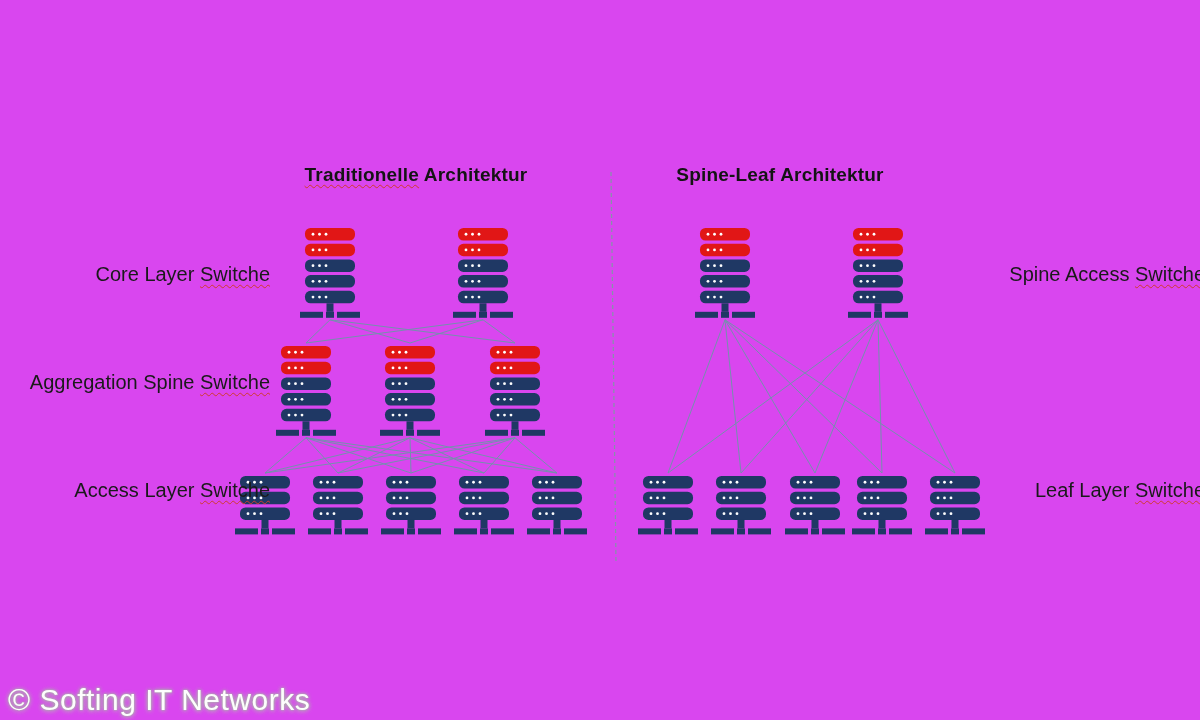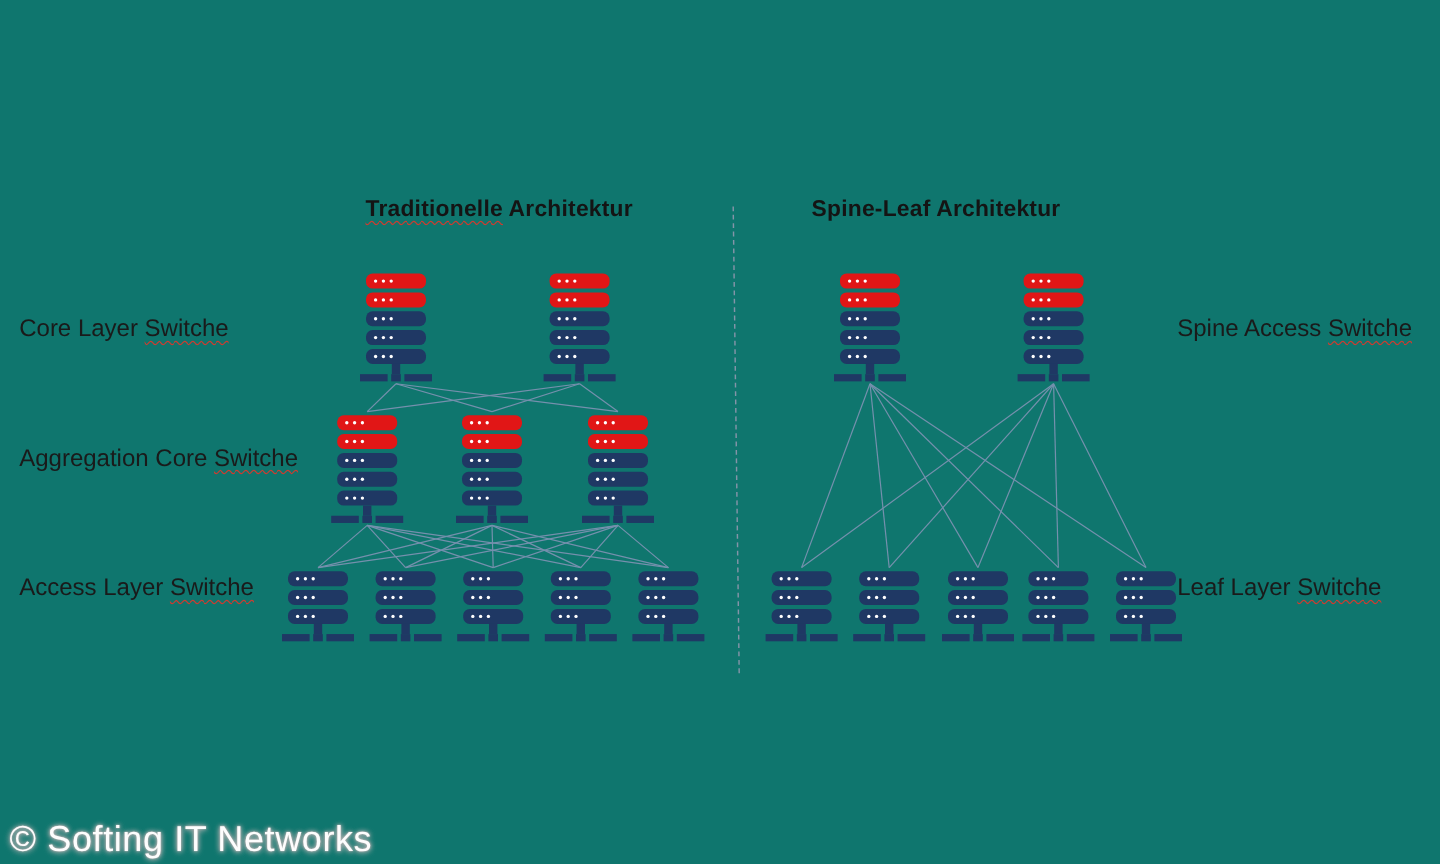--- a/index.html
+++ b/index.html
@@ -1,28 +1,28 @@
 <!DOCTYPE html>
 <html><head>
 <meta charset="utf-8">
 <style>
   html,body { margin:0; padding:0; background:#ffffff; }
   .canvas {
-    position:relative; width:1200px; height:720px; background:#0f766e;
+    position:relative; width:1200px; height:720px; background:#d946ef;
     font-family:"Liberation Sans", sans-serif; overflow:hidden;
   }
   #diagram-svg { position:absolute; left:0; top:0; }
   .panel-title {
     position:absolute; text-align:center; font-weight:700; font-size:19px;
     color:#141414; letter-spacing:0.2px; white-space:nowrap;
   }
   .left-title  { left:266px; top:164px; width:300px; }
   .right-title { left:630px; top:164px; width:300px; }
   .side-label {
-    position:absolute; font-size:20px; color:#1a1a1a; text-align:left; white-space:nowrap;margin-left:16px;
+    position:absolute; font-size:20px; color:#1a1a1a; text-align:right; white-space:nowrap;
   }
   .label-core        { left:0px;   top:263px; width:270px; }
   .label-aggregation { left:0px;   top:371px; width:270px; }
   .label-access      { left:0px;   top:479px; width:270px; }
   .label-spine       { left:965px; top:263px; width:240px; }
   .label-leaf        { left:965px; top:479px; width:240px; }
   .flagged {
     text-decoration-line: underline;
     text-decoration-style: wavy;
     text-decoration-color: #d03a2e;
@@ -443,21 +443,21 @@
         <rect x="962" y="528.4" width="23" height="6" fill="#1f3864"></rect>
       </g>
     </svg>
 
   <div class="panel-title left-title"><span class="flagged">Traditionelle</span><span> Architektur</span></div>
 
   <div class="panel-title right-title">Spine-Leaf Architektur</div>
 
   <div class="side-label label-core"><span>Core Layer </span><span class="flagged">Switche</span></div>
 
-  <div class="side-label label-aggregation"><span>Aggregation Core </span><span class="flagged">Switche</span></div>
+  <div class="side-label label-aggregation"><span>Aggregation Spine </span><span class="flagged">Switche</span></div>
 
   <div class="side-label label-access"><span>Access Layer </span><span class="flagged">Switche</span></div>
 
   <div class="side-label label-spine"><span>Spine Access </span><span class="flagged">Switche</span></div>
 
   <div class="side-label label-leaf"><span>Leaf Layer </span><span class="flagged">Switche</span></div>
 
   <div class="watermark">© Softing IT Networks</div>
 
 </div>

